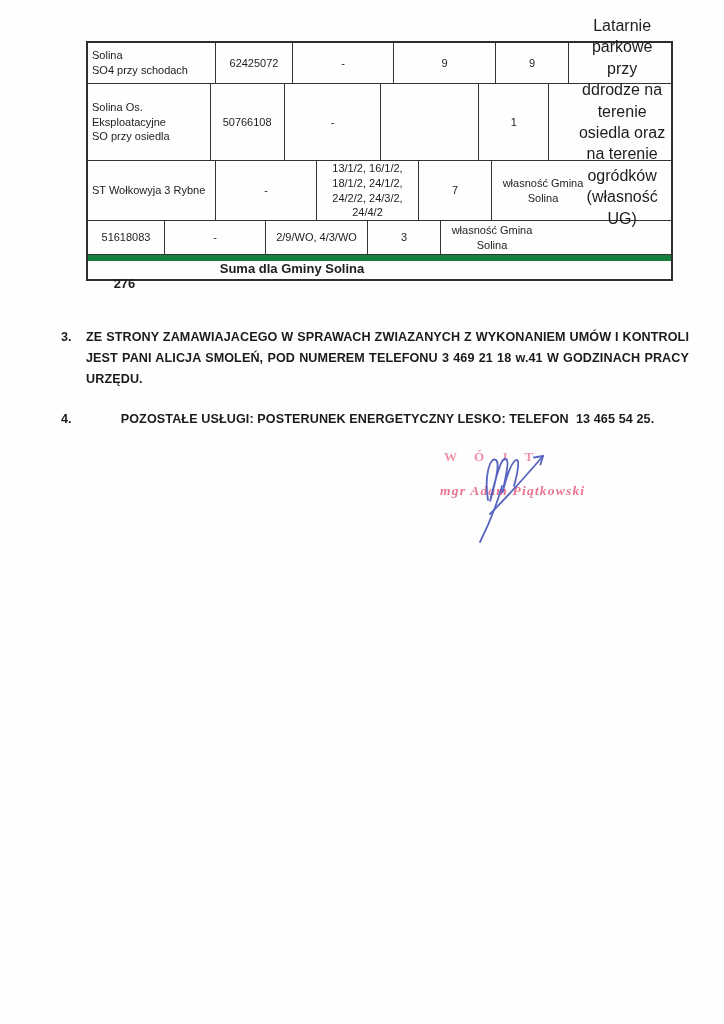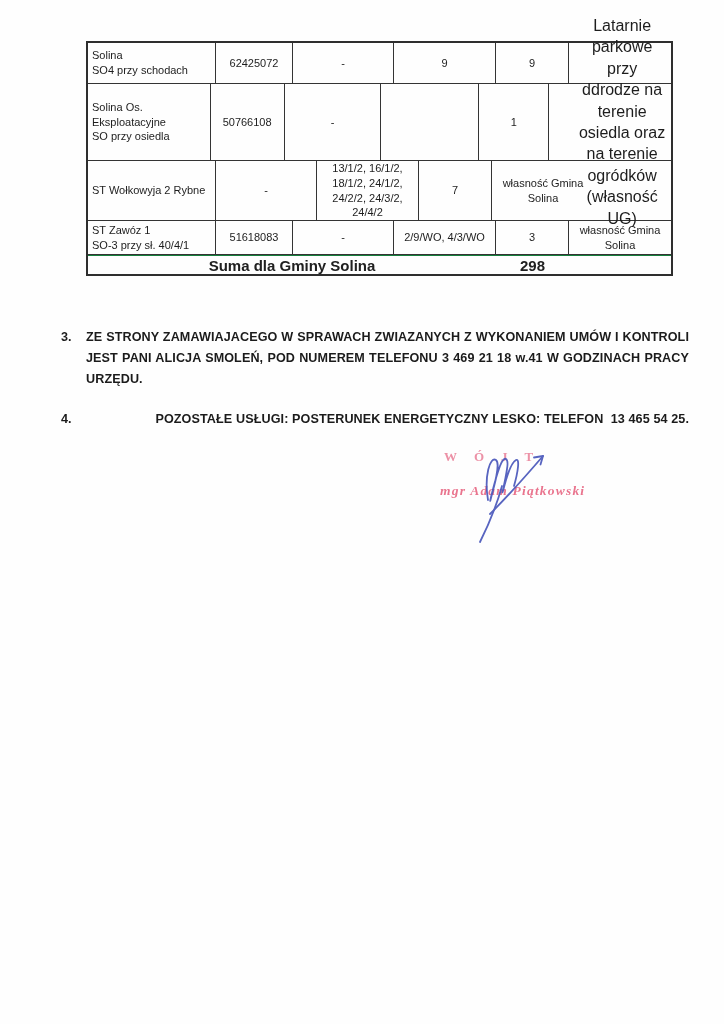--- a/index.html
+++ b/index.html
@@ -52,23 +52,24 @@
     padding-left:4px;
   }
   .c1{width:128px;} .c2{width:77px;} .c3{width:101px;}
   .c4{width:102px;} .c5{width:73px;} .c6{width:102px;}
   .cell.small{font-size:16px;line-height:1.34;margin-left:24px;}
   .r1{height:40px;} .r2{height:76px;} .r3{height:59px;} .r4{height:33px;}
   .sum-row{
     display:flex;
     position:relative;
     height:18px;
-    border-top:1px solid #15803d;
+    border-top:6px solid #15803d;
     font-weight:bold;
-    font-size:15px;
+    font-size:13px;
+    flex-direction:column;
   }
   .sum-label{
     width:408px;
     display:flex;align-items:center;justify-content:center;
   }
   .sum-value{
     width:73px;
     display:flex;align-items:center;justify-content:center;
   }
   .sum-empty{flex:1;}
@@ -83,21 +84,21 @@
     display:flex;
     margin-bottom:19px;
     font-weight:bold;
     font-size:12.6px;
     line-height:21px;
     letter-spacing:0.1px;
     color:#1b1b1b;
   }
   .para-num{width:25px;flex:none;}
   .para-text{flex:1;text-align:justify;}
-  .para.single .para-text{text-align:right;white-space:pre-wrap;}
+  .para.single .para-text{text-align:center;white-space:pre-wrap;}
 
   
   .stamp-title{
     position:absolute;
     left:444px; top:449px;
     font-family:Liberation Serif, serif;
     font-size:13px;
     font-weight:bold;
     letter-spacing:17px;
     opacity:0.85;
@@ -141,40 +142,38 @@
       <div class="cell name c1">Solina Os. Eksploatacyjne
 SO przy osiedla</div>
       <div class="cell c2">50766108</div>
       <div class="cell c3">-</div>
       <div class="cell c4"></div>
       <div class="cell c5">1</div>
       <div class="cell c6 last small">Latarnie parkowe przy ddrodze na terenie osiedla oraz na terenie ogródków (własność UG)</div>
     </div>
 
     <div class="t-row r3">
-      <div class="cell name c1">ST Wołkowyja 2 Rybne</div>
+      <div class="cell name c1">ST Wołkowyja 3 Rybne</div>
       <div class="cell c3">-</div>
       <div class="cell c4">13/1/2, 16/1/2, 18/1/2, 24/1/2, 24/2/2, 24/3/2, 24/4/2</div>
       <div class="cell c5">7</div>
       <div class="cell c6 last">własność Gmina Solina</div>
     </div>
 
     <div class="t-row r4">
-      <div class="cell name c1">ST Zawóz 1
-SO-3 przy sł. 40/4/1</div>
       <div class="cell c2">51618083</div>
       <div class="cell c3">-</div>
       <div class="cell c4">2/9/WO, 4/3/WO</div>
       <div class="cell c5">3</div>
       <div class="cell c6 last">własność Gmina Solina</div>
     </div>
 
     <div class="sum-row">
       <div class="sum-label">Suma dla Gminy Solina</div>
-      <div class="sum-value">298</div>
+      <div class="sum-value">276</div>
       <div class="sum-empty"></div>
     </div>
   </div>
 
   <div class="content">
     <div class="para">
       <span class="para-num">3.</span>
       <div class="para-text">ZE STRONY ZAMAWIAJACEGO W SPRAWACH ZWIAZANYCH Z WYKONANIEM UMÓW I KONTROLI JEST PANI ALICJA SMOLEŃ, POD NUMEREM TELEFONU 3 469 21 18 w.41 W GODZINACH PRACY URZĘDU.</div>
     </div>
     <div class="para single">

